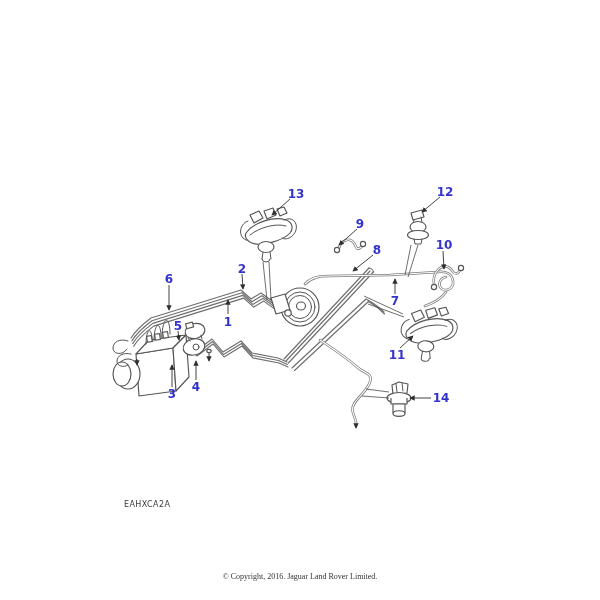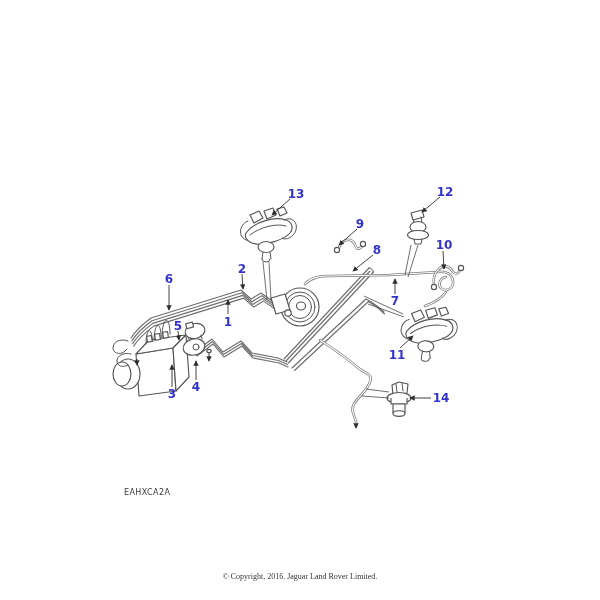--- a/index.html
+++ b/index.html
@@ -11,21 +11,21 @@
   
   .ln   { fill:none; stroke:#6e6e6e; stroke-width:1.15; stroke-linecap:round; stroke-linejoin:round; }
   .tube { fill:none; stroke:#7d7d7d; stroke-width:2.6; stroke-linecap:round; stroke-linejoin:round; }
   .tubeIn { fill:none; stroke:#ffffff; stroke-width:1.1; stroke-linecap:round; stroke-linejoin:round; }
   .part { fill:#ffffff; stroke:#555555; stroke-width:1.15; stroke-linejoin:round; }
   .partThin { fill:none; stroke:#555555; stroke-width:1.0; stroke-linecap:round; stroke-linejoin:round; }
   .leader { fill:none; stroke:#2e2e2e; stroke-width:0.9; }
   .pointer { fill:none; stroke:#4a4a4a; stroke-width:0.8; }
   text.callout { font-weight:bold; font-size:12px; fill:#3333cc; text-anchor:middle; cursor:pointer; }
   .code-label {
-    position:absolute; left:124px; top:488px; font-size:8px; color:#3a3a3a; letter-spacing:0.4px;
+    position:absolute; left:124px; top:500px; font-size:8px; color:#3a3a3a; letter-spacing:0.4px;
     font-family:"DejaVu Sans", sans-serif;
   }
   .copyright {
     position:absolute; left:0; top:572px; width:600px; text-align:center;
     font-size:8px; color:#333333; font-family:Liberation Serif, serif;
   }
 </style>
 </head>
 <body>
 

